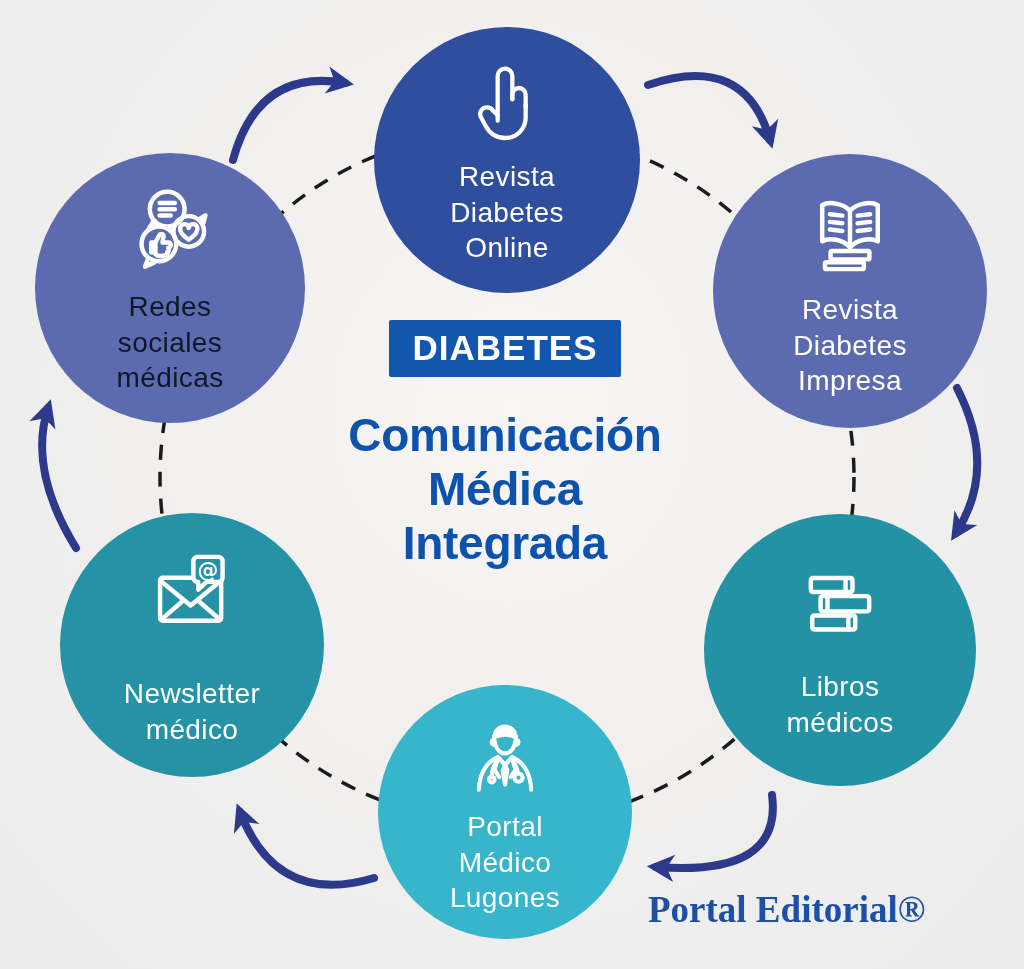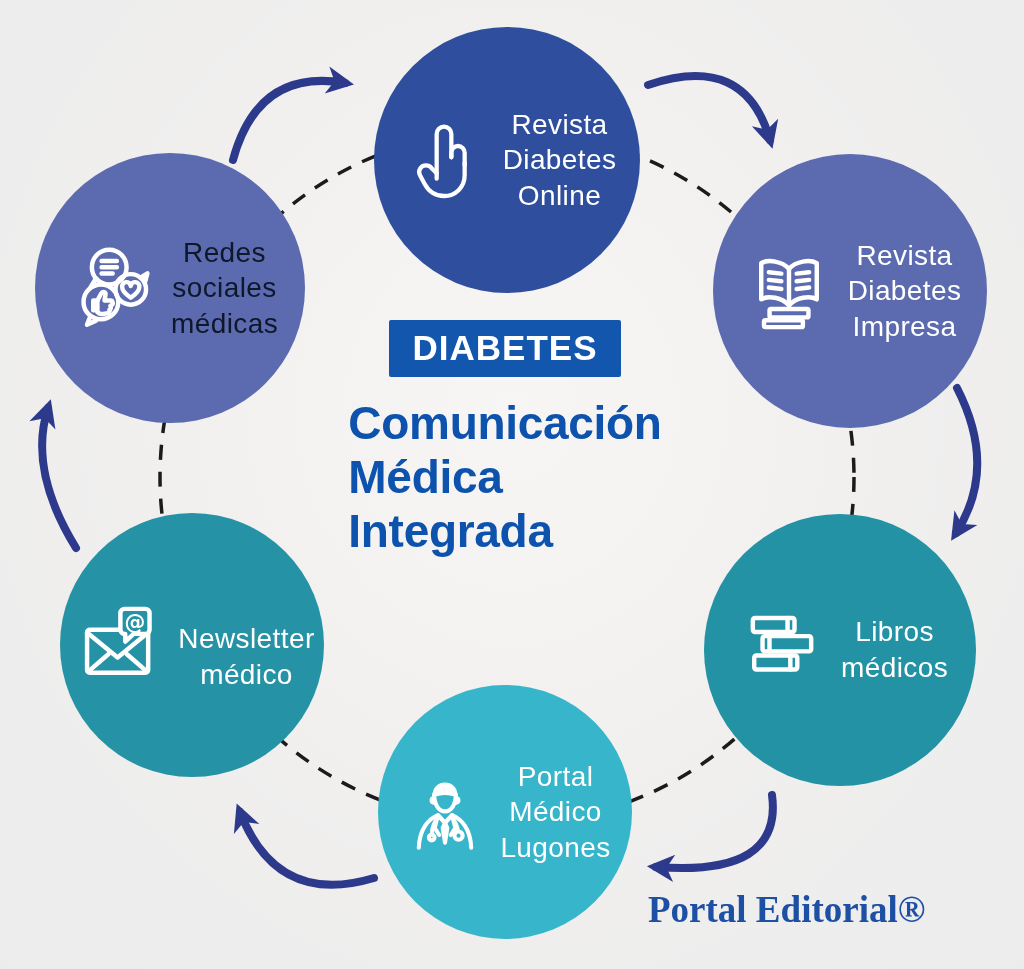--- a/index.html
+++ b/index.html
@@ -6,21 +6,21 @@
   .stage{
     position:relative;width:1024px;height:969px;overflow:hidden;
     background:radial-gradient(ellipse at 50% 42%, #f7f6f5 0%, #f0efee 55%, #ececed 100%);
     font-family:"Liberation Sans", sans-serif;
   }
   svg.layer{position:absolute;left:0;top:0;pointer-events:none;}
   #ring-svg{z-index:0;}
   #arrows-svg{z-index:3;}
   .node{
     position:absolute;border-radius:50%;z-index:1;
-    display:flex;flex-direction:row;align-items:center;justify-content:center;
+    display:flex;flex-direction:column;align-items:center;justify-content:center;
     gap:9px;
   }
   .node-label{
     color:#ffffff;font-size:28px;line-height:1.27;letter-spacing:.4px;
     white-space:pre-line;text-align:center;font-weight:400;
   }
   .node .icon{flex:0 0 auto;display:block;}
   .icon svg{display:block;stroke:#ffffff;fill:none;stroke-width:3.2;
     stroke-linecap:round;stroke-linejoin:round;}
   #node-online{left:374px;top:27px;width:266px;height:266px;}
@@ -31,22 +31,22 @@
   #node-redes{left:35px;top:153px;width:270px;height:270px;}
   .center-block{
     position:absolute;left:505px;top:320px;transform:translateX(-50%);
     z-index:1;display:flex;flex-direction:column;align-items:center;width:460px;
   }
   .logo-box{
     color:#fff;font-weight:bold;font-size:35px;letter-spacing:1px;
     padding:8px 24px 9px;border-radius:2px;
   }
   .heading{
-    margin-top:20px;font-weight:bold;font-size:46px;line-height:1.17;
-    text-align:left;white-space:pre-line;letter-spacing:-.3px;
+    margin-top:32px;font-weight:bold;font-size:46px;line-height:1.17;
+    text-align:center;white-space:pre-line;letter-spacing:-.3px;
   }
   .brand{
     position:absolute;left:648px;top:888px;z-index:2;
     font-family:"Liberation Serif", serif;font-weight:bold;font-size:37px;
     white-space:nowrap;
   }
 </style>
 </head>
 <body>
 

